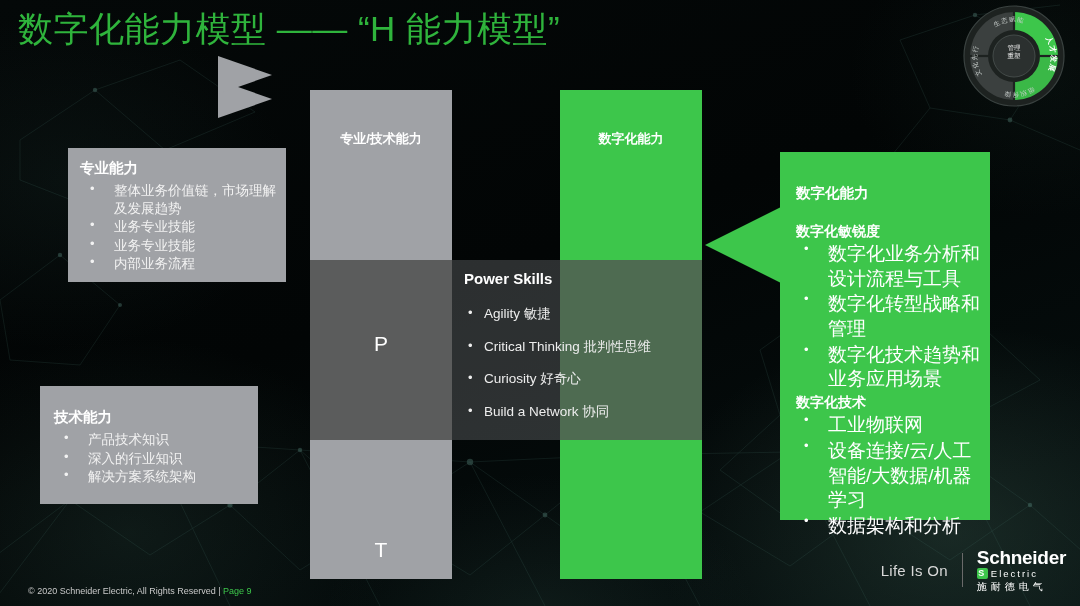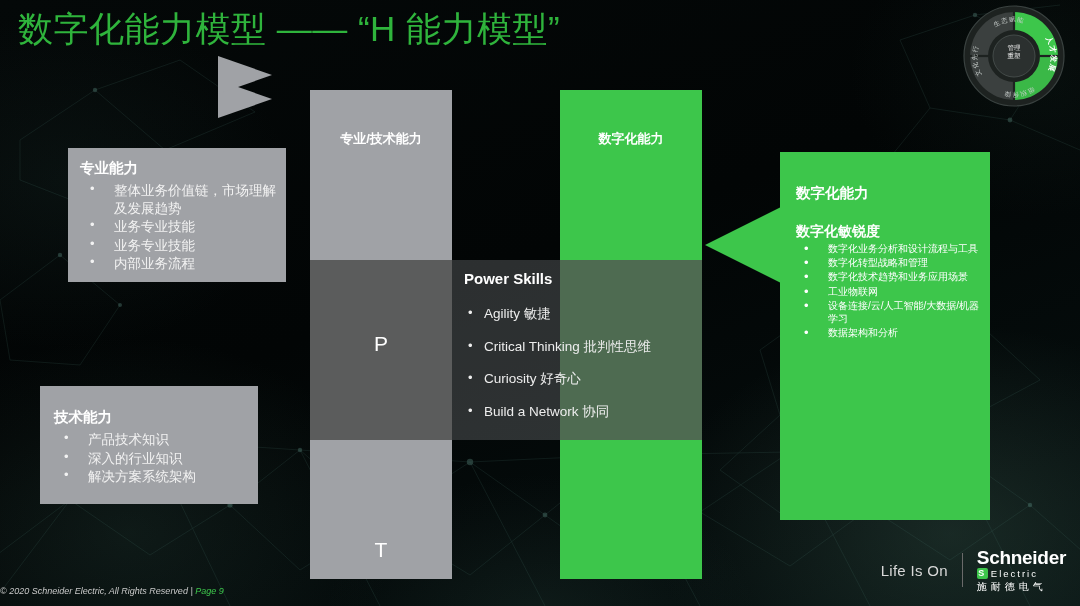--- a/index.html
+++ b/index.html
@@ -114,21 +114,21 @@
 
   
   #callout-digital {
     position: absolute; left: 780px; top: 152px; width: 210px; height: 368px;
     background: #3DC64B; color: #fff; padding: 32px 10px 10px 16px;
   }
   #callout-digital .c-title { font-size: 14.5px; font-weight: bold; margin-bottom: 20px; }
   #callout-digital .c-sub { font-size: 14px; font-weight: bold; margin: 2px 0 1px 0; }
   #callout-digital ul { list-style: none; margin-bottom: 2px; }
   #callout-digital li {
-    font-size: 10px; color: #fff; line-height: 1.30;
+    font-size: 19px; color: #fff; line-height: 1.30;
     position: relative; padding-left: 32px; margin-bottom: 1px;
   }
   #callout-digital li::before {
     content: "\2022"; position: absolute; left: 8px; top: -1px; color: #fff; font-size: 13px;
   }
   #arrow-digital {
     position: absolute; left: 705px; top: 207px;
     width: 0; height: 0;
     border-top: 38px solid transparent; border-bottom: 38px solid transparent;
     border-right: 76px solid #3DC64B;
@@ -136,22 +136,22 @@
 
   
   #donut { position: absolute; right: 14px; top: 4px; width: 104px; height: 104px; }
   .donut-center-label {
     position: absolute; left: 0; right: 0; top: 40px;
     text-align: center; font-size: 6.5px; color: #E8E8E8; line-height: 1.25;
   }
 
   
   .footer-left {
-    position: absolute; left: 0; bottom: 10px;
-    font-size: 9px; color: #C9C9C9; font-style: italic;
+    position: absolute; left: 28px; bottom: 10px;
+    font-size: 9px; color: #C9C9C9;
   }
   .footer-left .page { color: #3DC64B; }
   .brand {
     position: absolute; right: 14px; bottom: 14px;
     display: flex; align-items: center; gap: 14px;
   }
   .life-on { font-size: 15px; color: #D8D8D8; letter-spacing: .3px; display:flex; align-items:center; gap:3px;}
   .brand-divider { width:1px; height: 34px; background: #6a6a6a; }
   .se-logo { text-align: left; line-height: 1; }
   .se-name { font-size: 19px; font-weight: bold; color: #fff; letter-spacing: -0.3px; }
@@ -266,20 +266,21 @@
   <div id="callout-digital">
     <div class="c-title">数字化能力</div>
 
     <div class="c-sub">数字化敏锐度</div>
     <ul>
       <li>数字化业务分析和设计流程与工具</li>
       <li>数字化转型战略和管理</li>
       <li>数字化技术趋势和业务应用场景</li>
     </ul>
 
+    <div class="c-sub">数字化技术</div>
     <ul>
       <li>工业物联网</li>
       <li>设备连接/云/人工智能/大数据/机器学习</li>
       <li>数据架构和分析</li>
     </ul>
   </div>
 
   <div id="donut">
     <svg viewBox="0 0 104 104" width="104" height="104">
       <circle cx="52" cy="52" r="50" fill="#1d2220" stroke="#3a4240" stroke-width="1.2"></circle>

